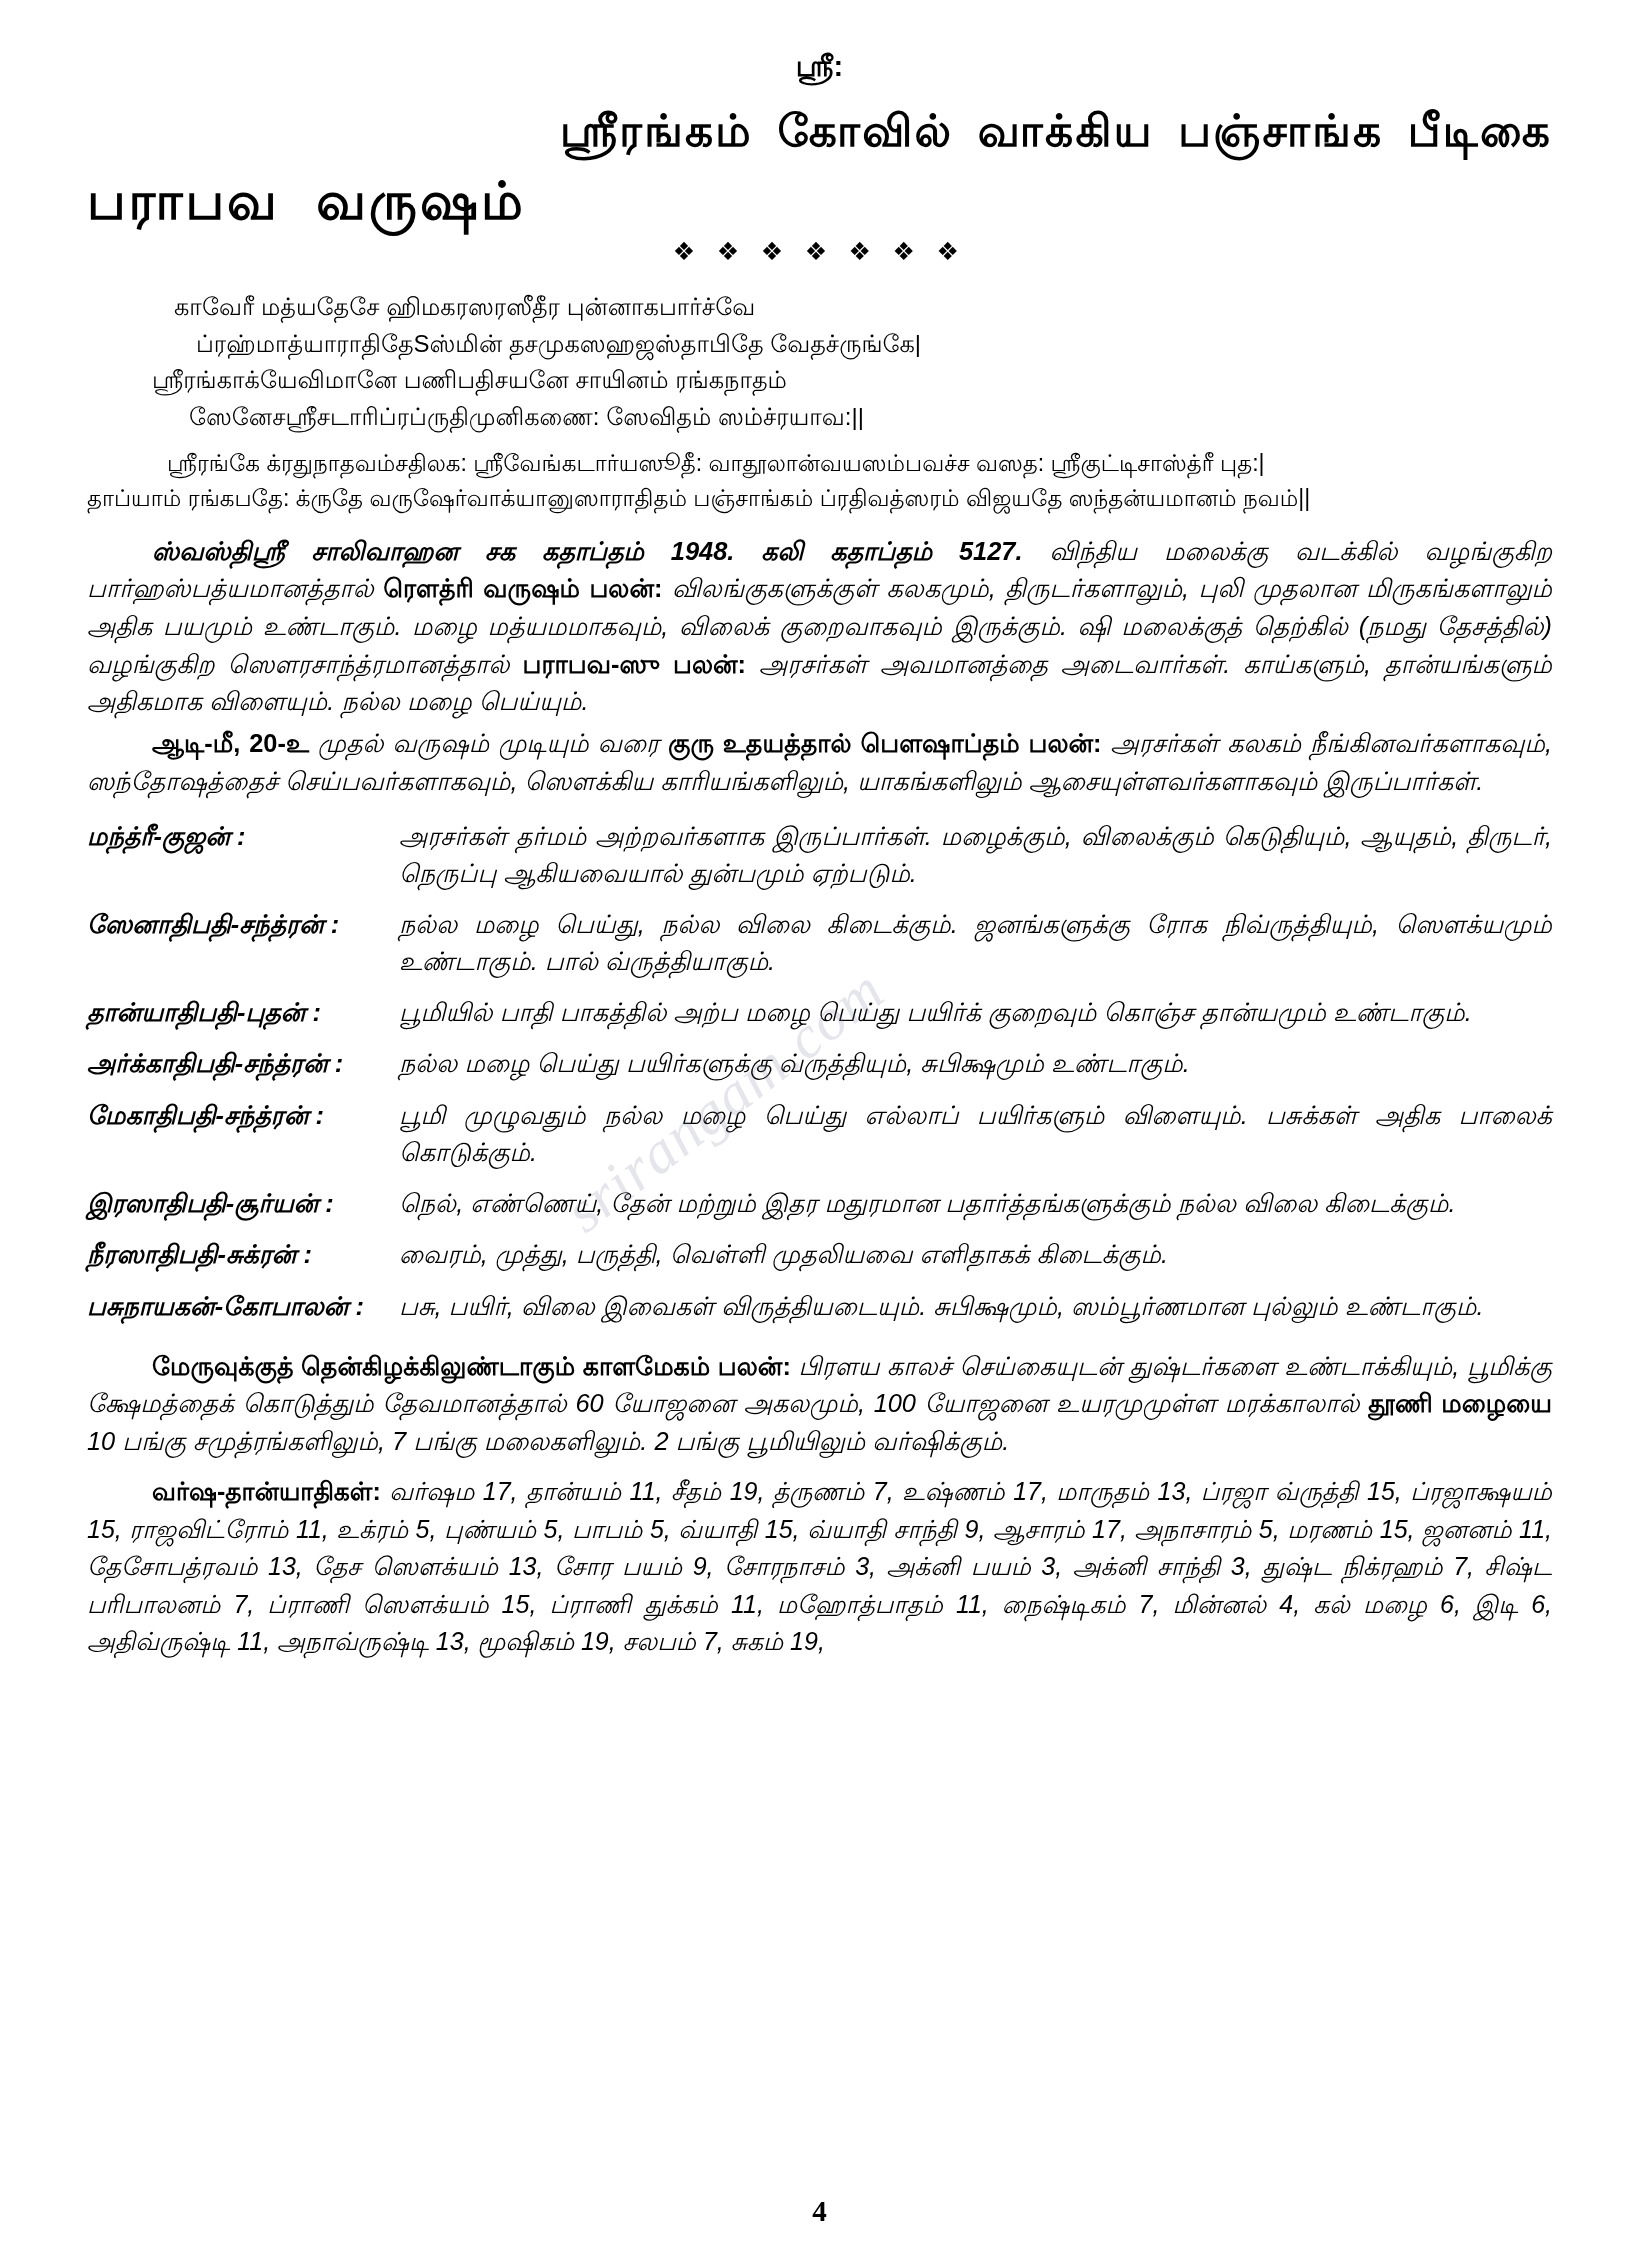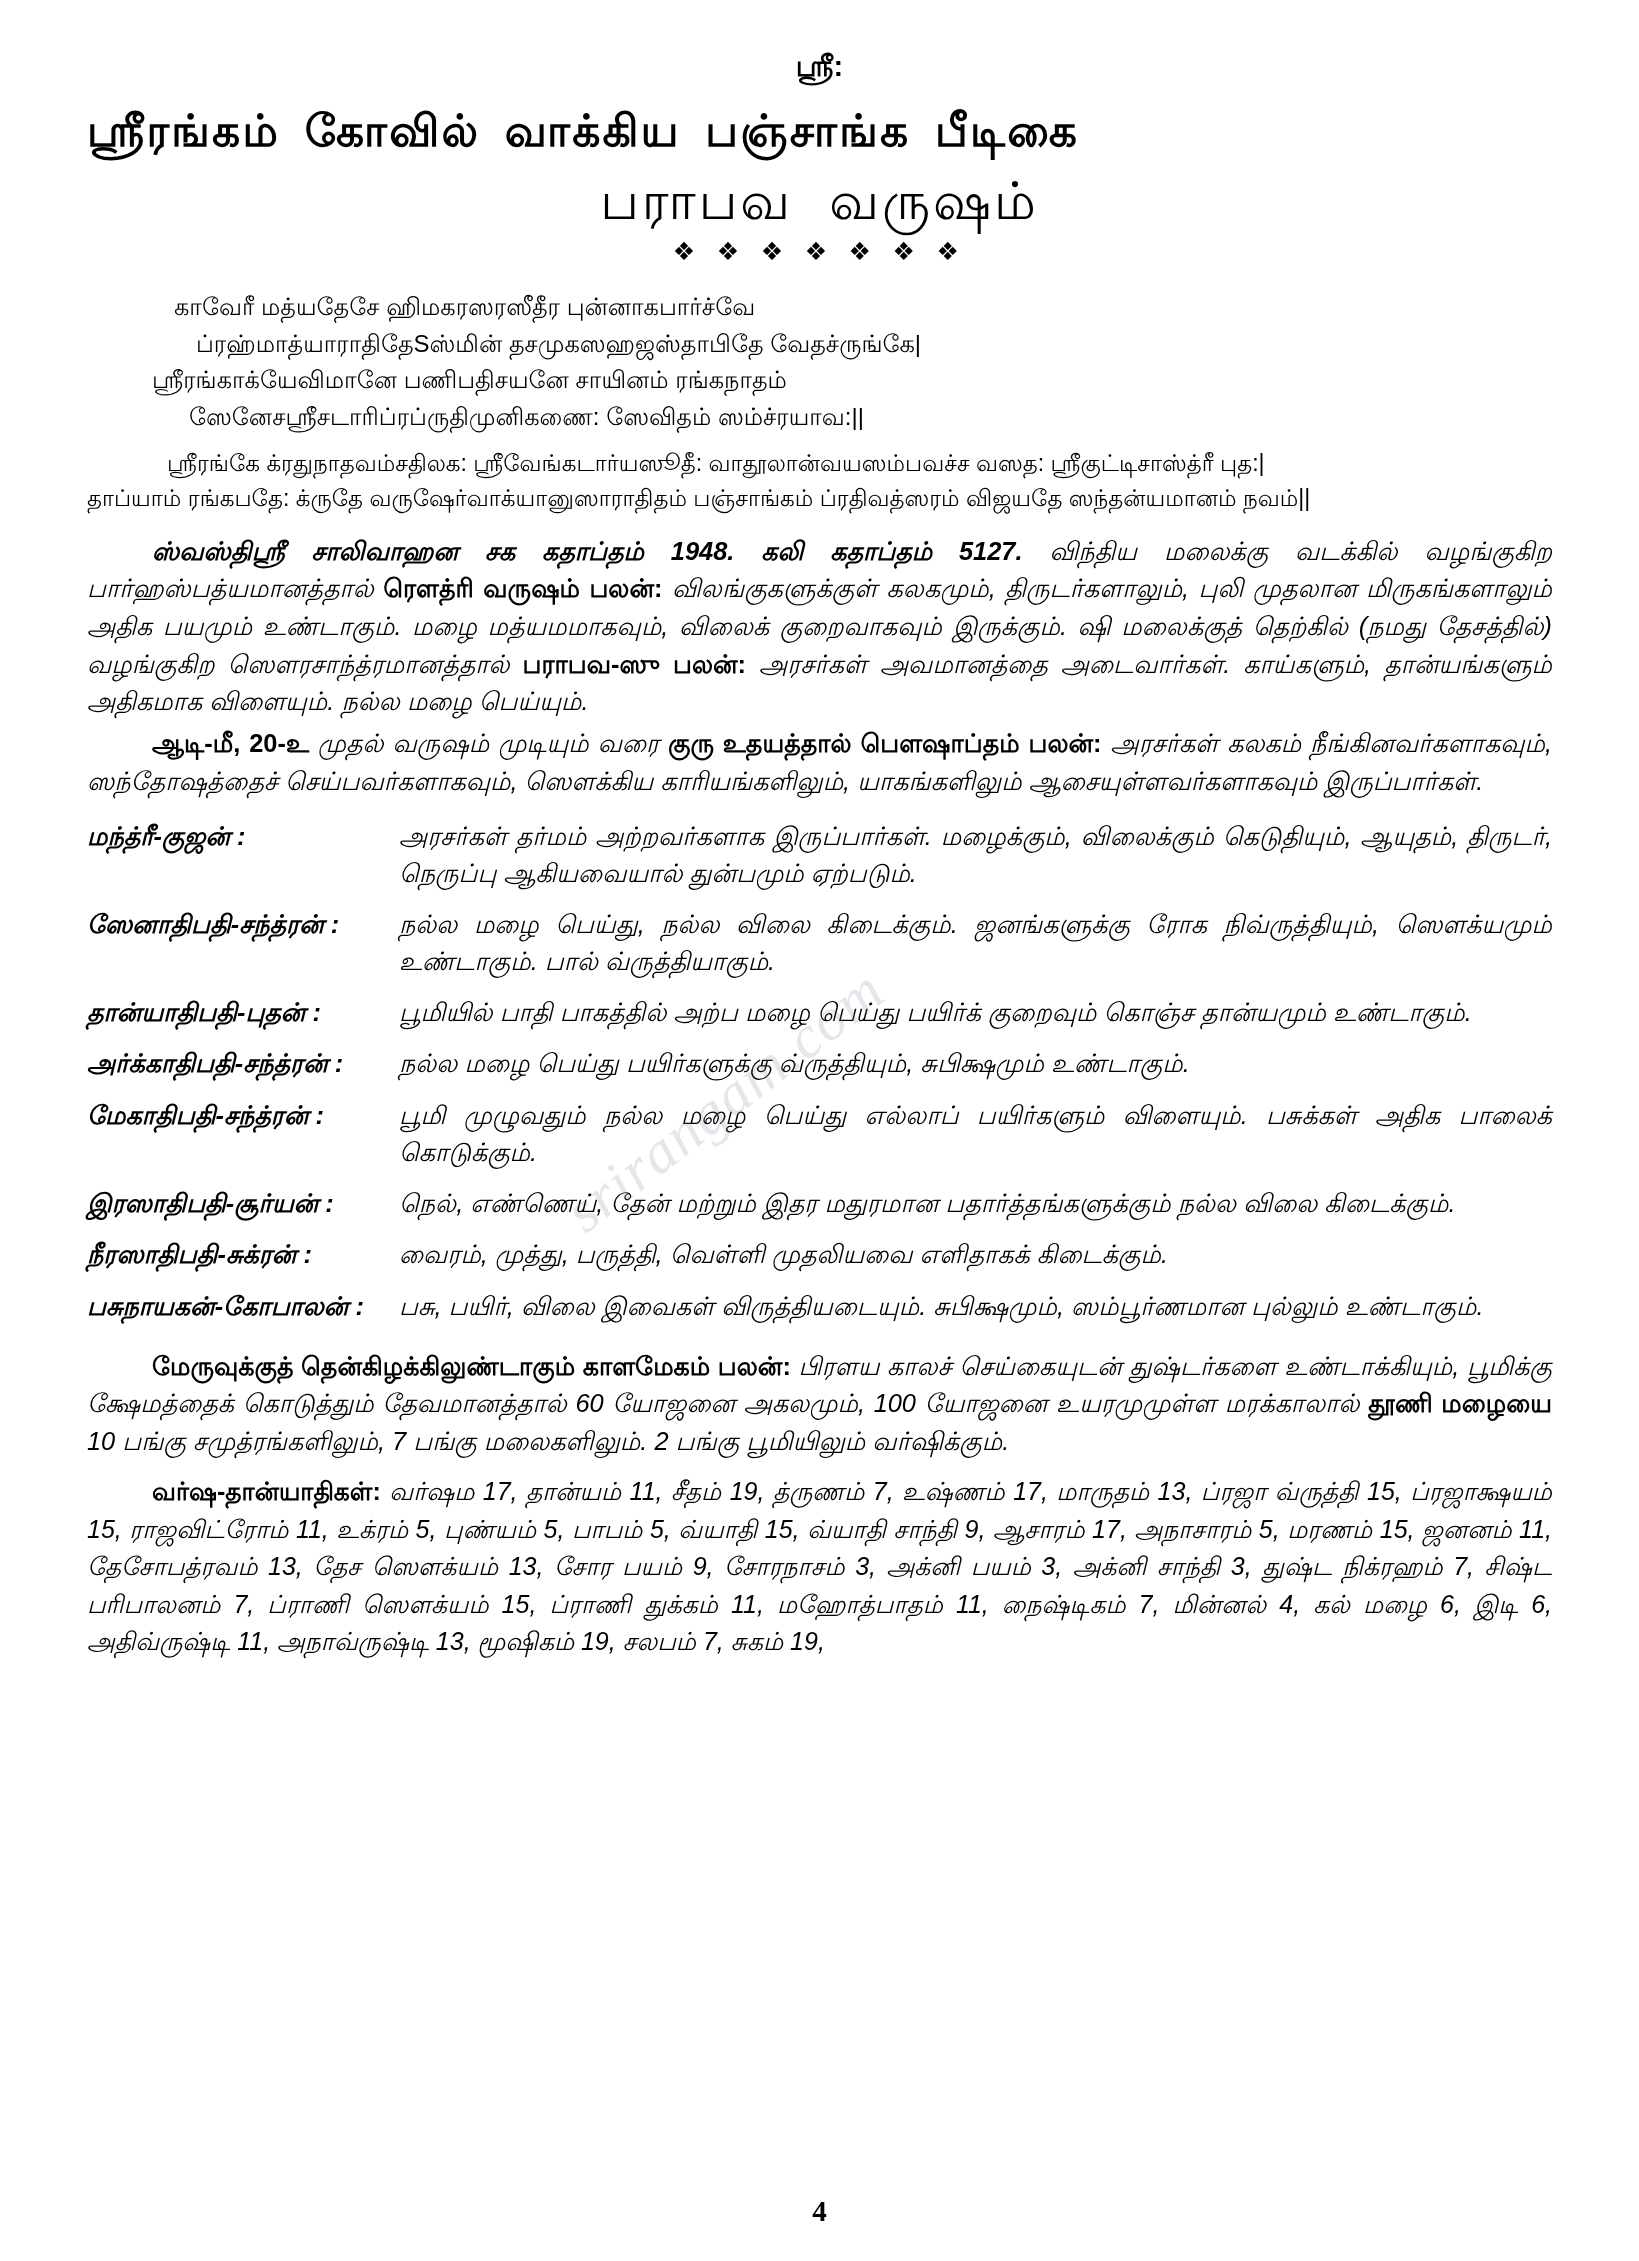--- a/index.html
+++ b/index.html
@@ -44,32 +44,32 @@
 
   
   .sri-mark {
     text-align: center;
     font-size: 29px;
     font-weight: bold;
     line-height: 1.1;
     margin: 0 0 20.3px 0;
   }
   .main-title {
-    text-align: left;
+    text-align: right;
     font-size: 44px;
     font-weight: bold;
     letter-spacing: 2.2px;
     line-height: 1.25;
     margin: 0 0 11.6px 0;
     word-spacing: 10.2px;
   }
   .year-title {
-    text-align: center;
+    text-align: left;
     font-size: 52px;
-    font-weight: normal;
+    font-weight: bold;
     letter-spacing: 2.9px;
     line-height: 1.2;
     margin: 0 0 7.3px 0;
     word-spacing: 19px;
   }
   .diamond-rule {
     text-align: center;
     font-size: 25px;
     letter-spacing: 7.3px;
     line-height: 1;

